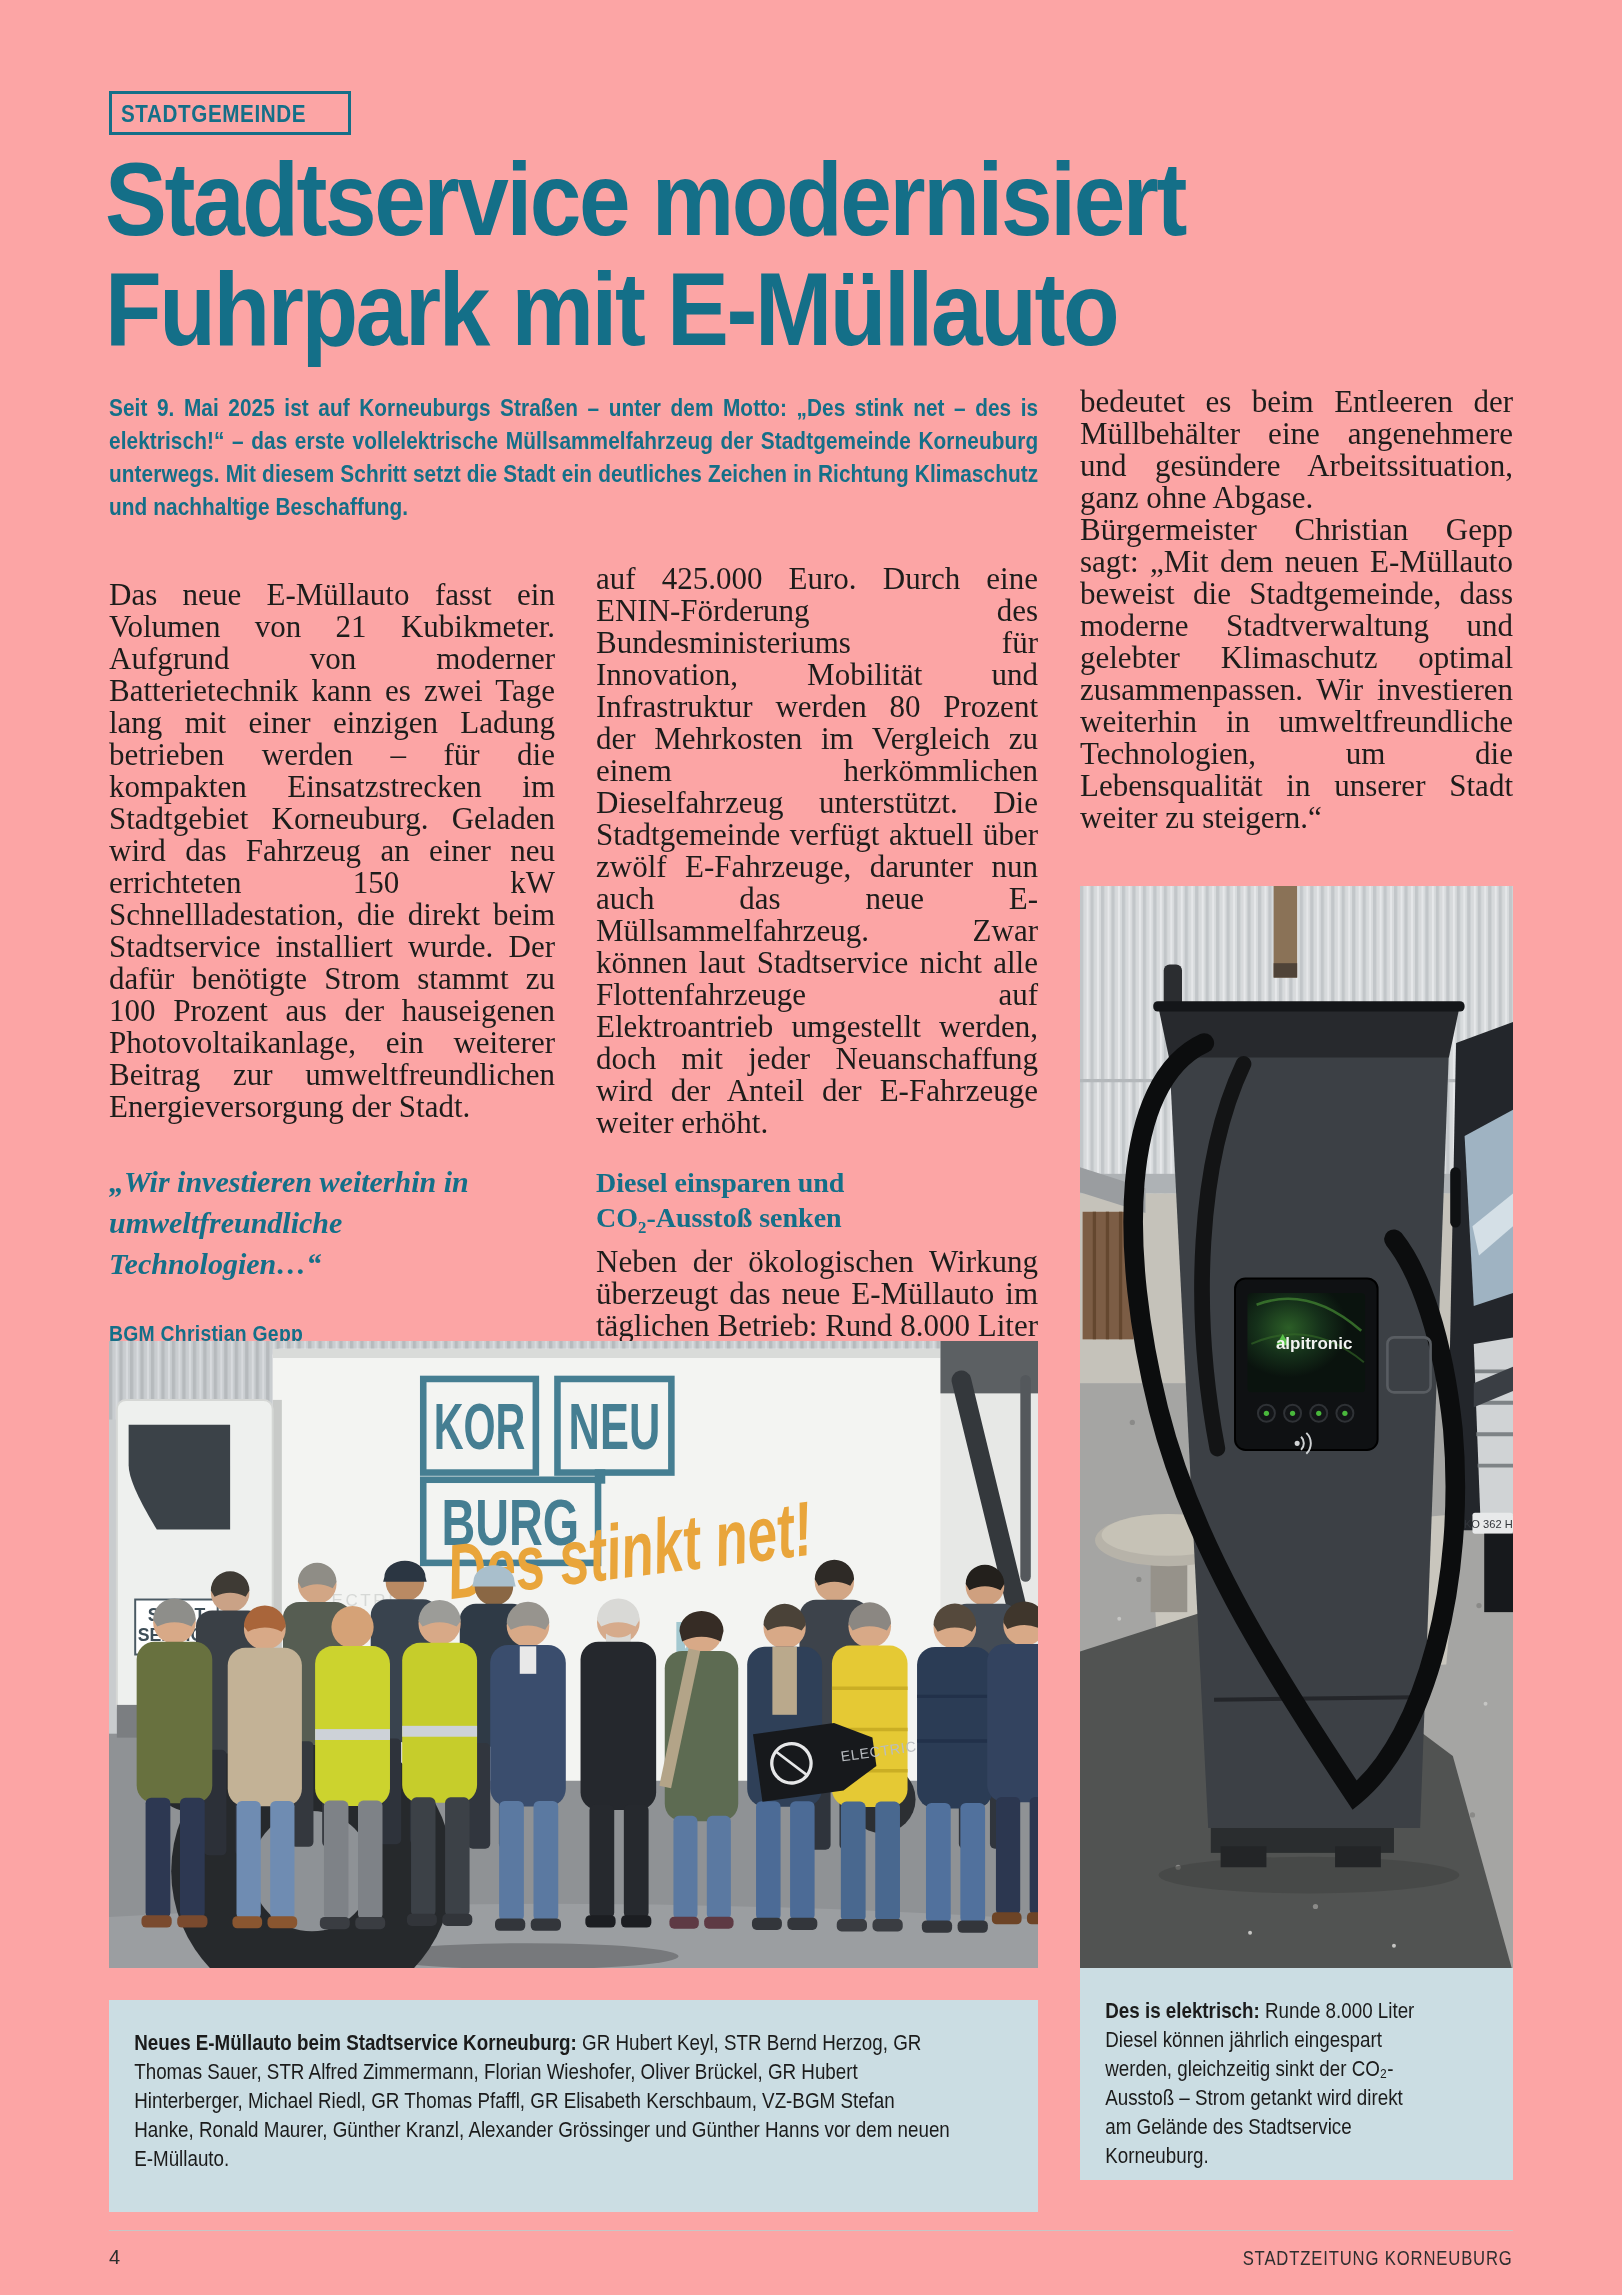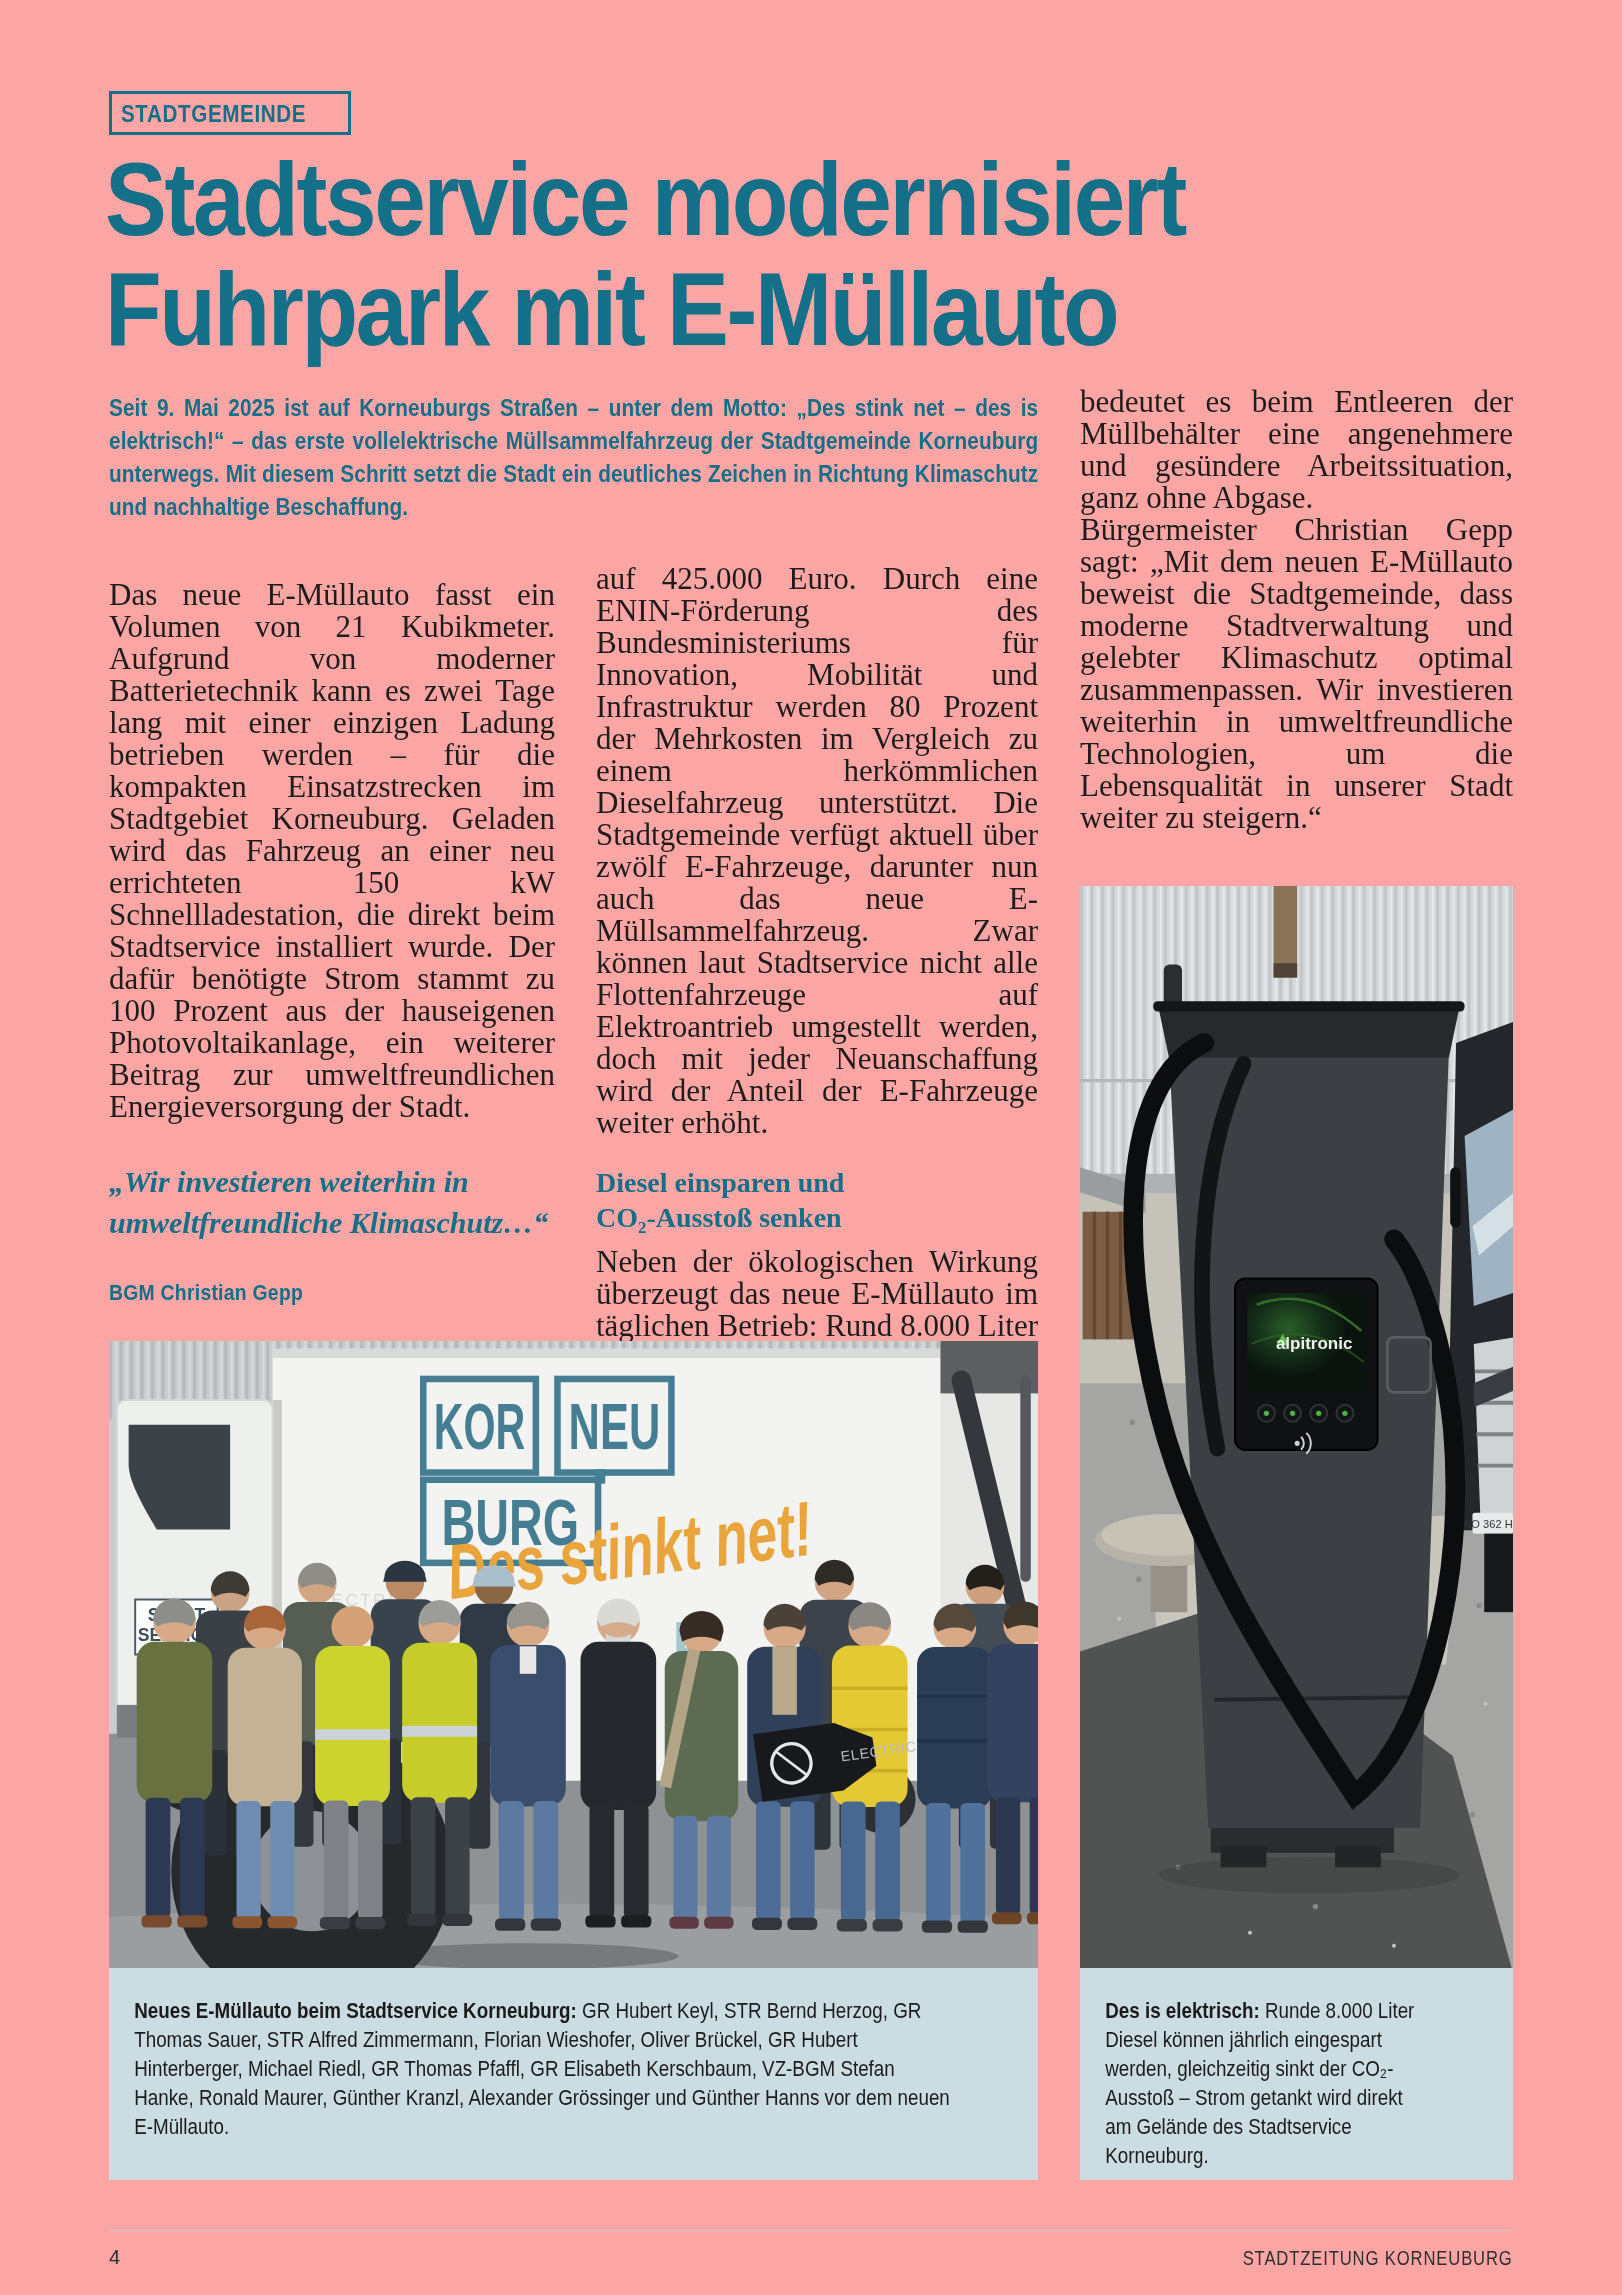--- a/index.html
+++ b/index.html
@@ -61,21 +61,21 @@
     transform:scaleX(0.88); transform-origin:0 0;
   }
   .para2{margin-top:37px;}
   
   .photo{position:absolute; overflow:hidden; background:#c9ccce;}
   .photo-left{left:109px; top:1341px; width:929px; height:627px;}
   .photo-right{left:1080px; top:886px; width:433px; height:1082px;}
   .photo svg{display:block; width:100%; height:100%;}
   
   .caption{position:absolute; top:1968px; height:212px; background:var(--caption-bg);}
-  .caption-left{left:109px; width:929px;}
+  .caption-left{left:109px; width:929px;margin-top:32px;}
   .caption-right{left:1080px; width:433px;}
   .caption-inner{
     padding:27.5px 29px 0 29px; font-family:"Liberation Sans", sans-serif;
     font-size:21.6px; line-height:29px; color:#1b1b1b;
     transform:scaleX(0.87); transform-origin:0 0;
   }
   .caption-left .caption-inner{width:1001px;}
   .caption-right .caption-inner{width:432px;}
   .caption-inner b{font-weight:700;}
   
@@ -102,21 +102,21 @@
 
   <h1 class="headline">
     <span>Stadtservice modernisiert</span>
     <span>Fuhrpark mit E-Müllauto</span>
   </h1>
 
   <p class="intro">Seit 9. Mai 2025 ist auf Korneuburgs Straßen – unter dem Motto: „Des stink net – des is elektrisch!“ – das erste vollelektrische Müllsammelfahrzeug der Stadtgemeinde Korneuburg unterwegs. Mit diesem Schritt setzt die Stadt ein deutliches Zeichen in Richtung Klimaschutz und nachhaltige Beschaffung.</p>
 
   <div class="col col1">
     <p class="body">Das neue E-Müllauto fasst ein Volumen von 21 Kubikmeter. Aufgrund von moderner Batterietechnik kann es zwei Tage lang mit einer einzigen Ladung betrieben werden – für die kompakten Einsatzstrecken im Stadtgebiet Korneuburg. Geladen wird das Fahrzeug an einer neu errichteten 150 kW Schnellladestation, die direkt beim Stadtservice installiert wurde. Der dafür benötigte Strom stammt zu 100 Prozent aus der hauseigenen Photovoltaikanlage, ein weiterer Beitrag zur umweltfreundlichen Energieversorgung der Stadt.</p>
-    <p class="quote">„Wir investieren weiterhin in umweltfreundliche Klimaschutz…“</p>
+    <p class="quote">„Wir investieren weiterhin in umweltfreundliche Technologien…“</p>
     <div><span class="attribution">BGM Christian Gepp</span></div>
   </div>
 
   <div class="col col2">
     <p class="body">auf 425.000 Euro. Durch eine ENIN-Förderung des Bundesministeriums für Innovation, Mobilität und Infrastruktur werden 80 Prozent der Mehrkosten im Vergleich zu einem herkömmlichen Dieselfahrzeug unterstützt. Die Stadtgemeinde verfügt aktuell über zwölf E-Fahrzeuge, darunter nun auch das neue E-Müllsammelfahrzeug. Zwar können laut Stadtservice nicht alle Flottenfahrzeuge auf Elektroantrieb umgestellt werden, doch mit jeder Neuanschaffung wird der Anteil der E-Fahrzeuge weiter erhöht.</p>
     <h3 class="subhead">
       <span style="display:block">Diesel einsparen und</span>
       <span style="display:block">CO₂-Ausstoß senken</span>
     </h3>
     <p class="body">Neben der ökologischen Wirkung überzeugt das neue E-Müllauto im täglichen Betrieb: Rund 8.000 Liter Diesel können jährlich eingespart werden, gleichzeitig sinken CO₂-Ausstoß und Lärmbelastung. Für die Mitarbeitenden des Stadtservice</p>

